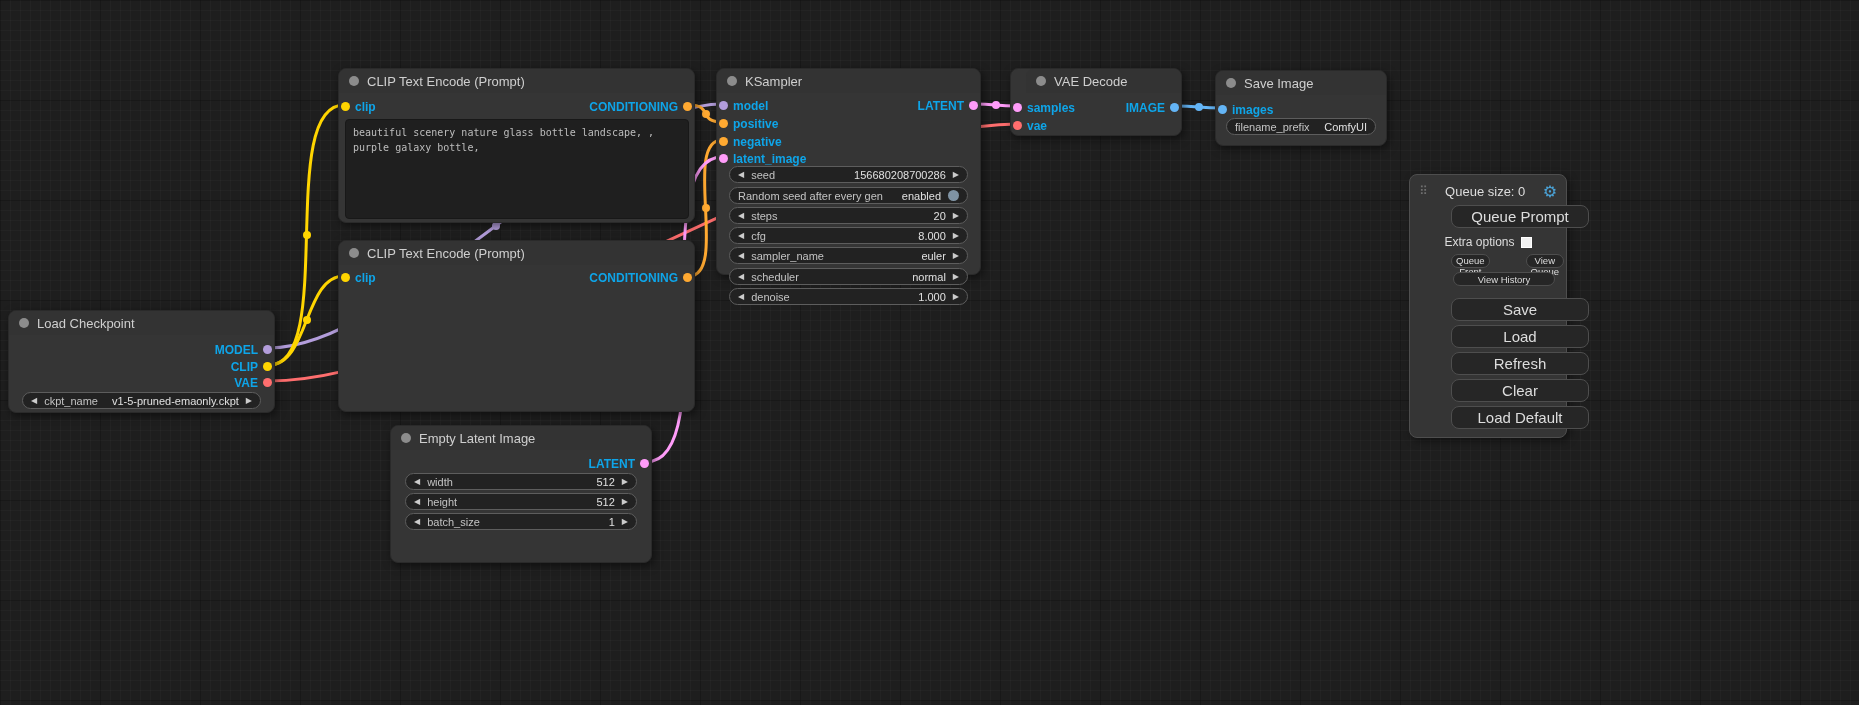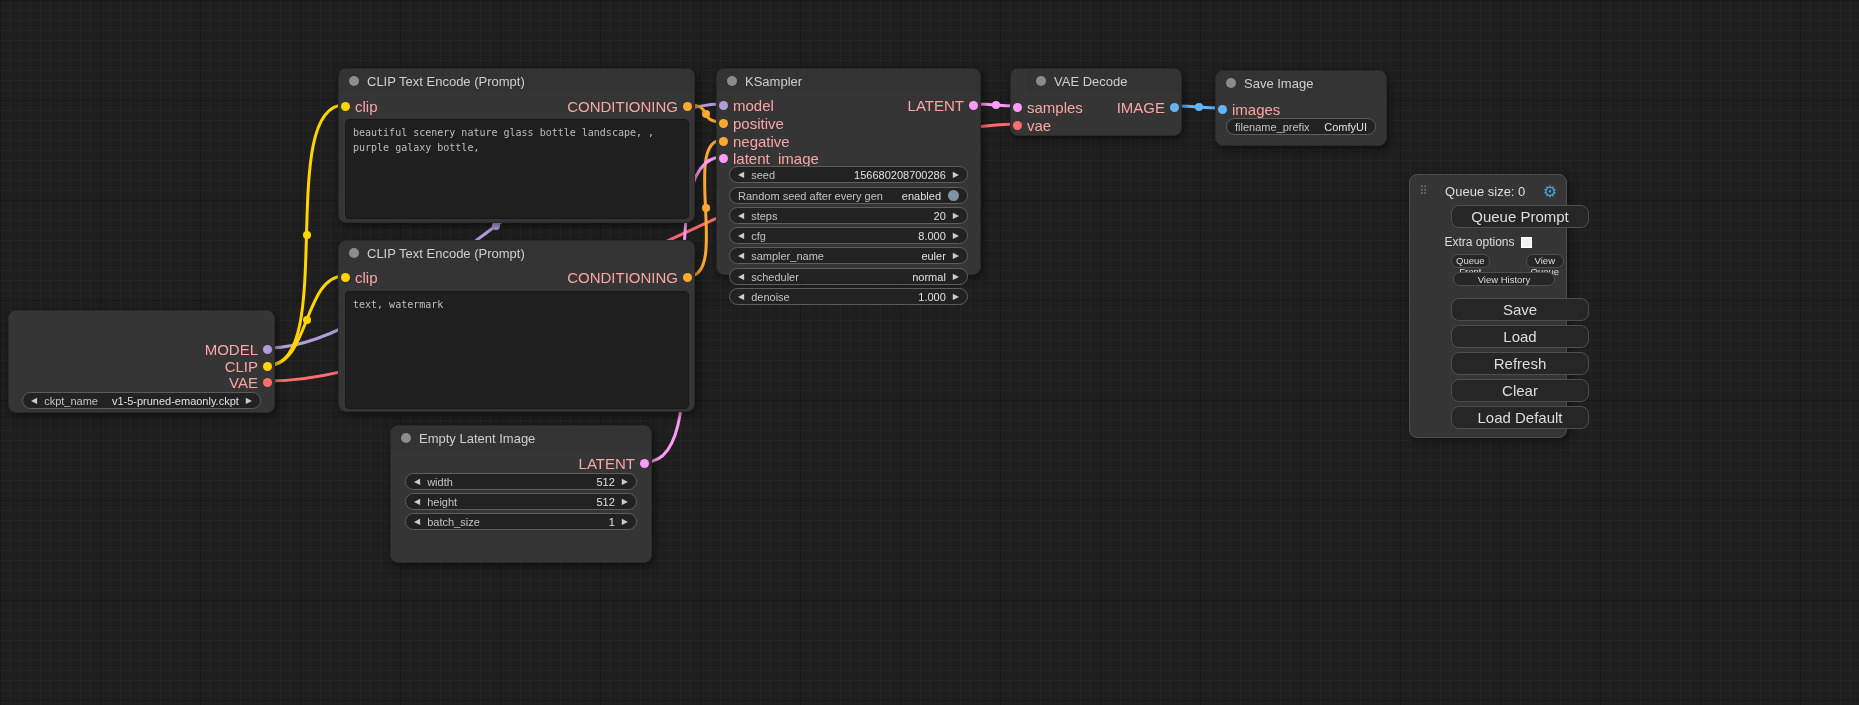--- a/index.html
+++ b/index.html
@@ -23,21 +23,21 @@
     border:1px solid #2a2a2a; border-radius:8px;
     box-shadow:2px 3px 8px rgba(0,0,0,0.5);
   }
   .node-title {
     height:24px; background:#333333; border-radius:7px 7px 0 0;
     display:flex; align-items:center; gap:8px; padding:0 10px;
     color:#cfcfcf; font-size:13px; white-space:nowrap; overflow:hidden;
   }
   .collapse-dot { width:10px; height:10px; border-radius:50%; background:#8c8c8c; flex:none; }
 
-  .slot { position:absolute; height:17px; display:flex; align-items:center; font-size:15px; color:#fca5a5; white-space:nowrap; }
+  .slot { position:absolute; height:17px; display:flex; align-items:center; font-size:12px; color:#0ea5e9; white-space:nowrap;font-weight:bold; }
   .slot.in  { left:0; padding-left:16px; }
   .slot.out { right:0; padding-right:16px; justify-content:flex-start; }
   .dot { position:absolute; width:9px; height:9px; border-radius:50%; top:4px; background:#888; }
   .slot.in .dot  { left:2px; }
   .slot.out .dot { right:2px; }
 
   .widget {
     position:absolute; height:17px; background:#222222;
     border:1px solid #5d5d5d; border-radius:9px;
     display:flex; align-items:center; gap:7px; padding:0 8px;
@@ -99,20 +99,24 @@
     <circle cx="307" cy="320" r="4" fill="#FFD500"></circle>
     <circle cx="643" cy="253" r="4" fill="#FF6E6E"></circle>
     <circle cx="706" cy="114" r="4" fill="#FFA931"></circle>
     <circle cx="706" cy="208" r="4" fill="#FFA931"></circle>
     <circle cx="684" cy="310" r="4" fill="#FF9CF9"></circle>
     <circle cx="996" cy="105" r="4" fill="#FF9CF9"></circle>
     <circle cx="1199" cy="107" r="4" fill="#64B5F6"></circle>
   </svg>
 
   <div class="node" style="left:8px;top:310px;width:267px;height:103px;">
+    <div class="node-title">
+      <span class="collapse-dot"></span>
+      <span>Load Checkpoint</span>
+    </div>
     <div class="slot out" style="top:30px;">
       <span>MODEL</span>
       <span class="dot" style="background-color: rgb(179, 157, 219);"></span>
     </div>
     <div class="slot out" style="top:47px;">
       <span>CLIP</span>
       <span class="dot" style="background-color: rgb(255, 213, 0);"></span>
     </div>
     <div class="slot out" style="top:63px;">
       <span>VAE</span>
@@ -148,21 +152,20 @@
       <span>CLIP Text Encode (Prompt)</span>
     </div>
     <div class="slot in" style="top:28px;">
       <span class="dot" style="background-color: rgb(255, 213, 0);"></span>
       <span>clip</span>
     </div>
     <div class="slot out" style="top:28px;">
       <span>CONDITIONING</span>
       <span class="dot" style="background-color: rgb(255, 169, 49);"></span>
     </div>
-    <textarea class="prompt" style="left: 6px; top: 50px; width: 344px; height: 118px;">text, watermark</textarea>
   </div>
 
   <div class="node" style="left:390px;top:425px;width:262px;height:138px;">
     <div class="node-title">
       <span class="collapse-dot"></span>
       <span>Empty Latent Image</span>
     </div>
     <div class="slot out" style="top:29px;">
       <span>LATENT</span>
       <span class="dot" style="background-color: rgb(255, 156, 249);"></span>

